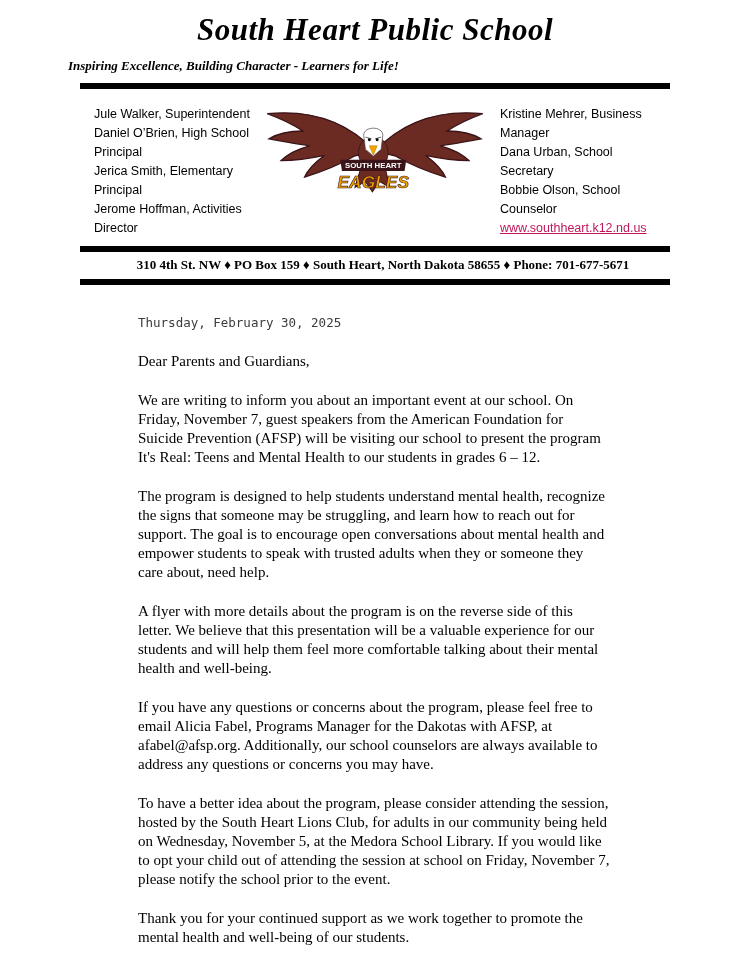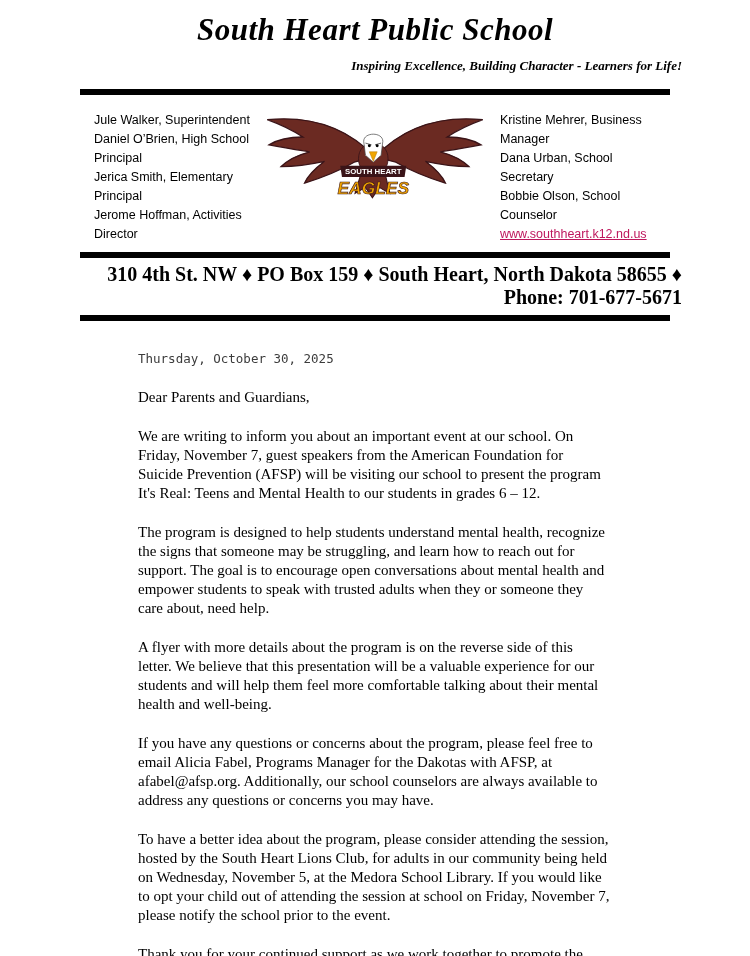--- a/index.html
+++ b/index.html
@@ -17,26 +17,26 @@
   .school-name {
     text-align: center;
     font-family: "Liberation Serif", serif;
     font-size: 31px;
     font-weight: bold;
     font-style: italic;
     padding-top: 12px;
     letter-spacing: 0.5px;
   }
   .tagline {
-    text-align: right;
+    text-align: left;
     font-size: 13px;
     font-weight: bold;
     font-style: italic;
     margin-top: 10px;
-    margin-bottom: 15px;
+    margin-bottom: 9px;
   }
   .bar {
     height: 6px;
     background: #000;
     margin: 0 12px;
   }
   .header-grid {
     display: flex;
     align-items: flex-start;
     margin: 12px 14px 8px 14px;
@@ -49,23 +49,23 @@
   }
   .left-col  { width: 252px; padding-left: 12px; }
   .center-col { flex: 1; display: flex; justify-content: center; align-items: flex-end; }
   .right-col { width: 240px; margin-left: 12px; }
   .website-link {
     color: #be185d;
     text-decoration: underline;
     cursor: pointer;
   }
   .address {
-    text-align: right;
+    text-align: center;
     font-weight: bold;
-    font-size: 20px;
+    font-size: 13px;
     padding: 5px 0 6px 16px;
   }
   .letter {
     padding: 28px 72px 0 70px;
     font-size: 15px;
     line-height: 19px;
   }
   .date {
     font-family: "DejaVu Sans Mono", monospace;
     font-size: 12.5px;
@@ -125,21 +125,21 @@
       <div>Bobbie Olson, School Counselor</div>
       <div><a class="website-link">www.southheart.k12.nd.us</a></div>
     </div>
   </div>
 
   <div class="bar"></div>
   <div class="address">310 4th St. NW ♦ PO Box 159 ♦ South Heart, North Dakota 58655 ♦ Phone: 701-677-5671</div>
   <div class="bar"></div>
 
   <div class="letter">
-    <p class="date">Thursday, October 30, 2025</p>
+    <p class="date">Thursday, February 30, 2025</p>
     <p>Dear Parents and Guardians,</p>
     <p>We are writing to inform you about an important event at our school. On Friday, November 7, guest speakers from the American Foundation for Suicide Prevention (AFSP) will be visiting our school to present the program It's Real: Teens and Mental Health to our students in grades 6 – 12.</p>
     <p>The program is designed to help students understand mental health, recognize the signs that someone may be struggling, and learn how to reach out for support. The goal is to encourage open conversations about mental health and empower students to speak with trusted adults when they or someone they care about, need help.</p>
     <p>A flyer with more details about the program is on the reverse side of this letter. We believe that this presentation will be a valuable experience for our students and will help them feel more comfortable talking about their mental health and well-being.</p>
     <p>If you have any questions or concerns about the program, please feel free to email Alicia Fabel, Programs Manager for the Dakotas with AFSP, at afabel@afsp.org. Additionally, our school counselors are always available to address any questions or concerns you may have.</p>
     <p>To have a better idea about the program, please consider attending the session, hosted by the South Heart Lions Club, for adults in our community being held on Wednesday, November 5, at the Medora School Library. If you would like to opt your child out of attending the session at school on Friday, November 7, please notify the school prior to the event.</p>
     <p>Thank you for your continued support as we work together to promote the mental health and well-being of our students.</p>
     <div class="signoff">
       <p>dickiejo.kubas@k12.nd.us bobbie.olson@k12.nd.us</p>
     </div>

